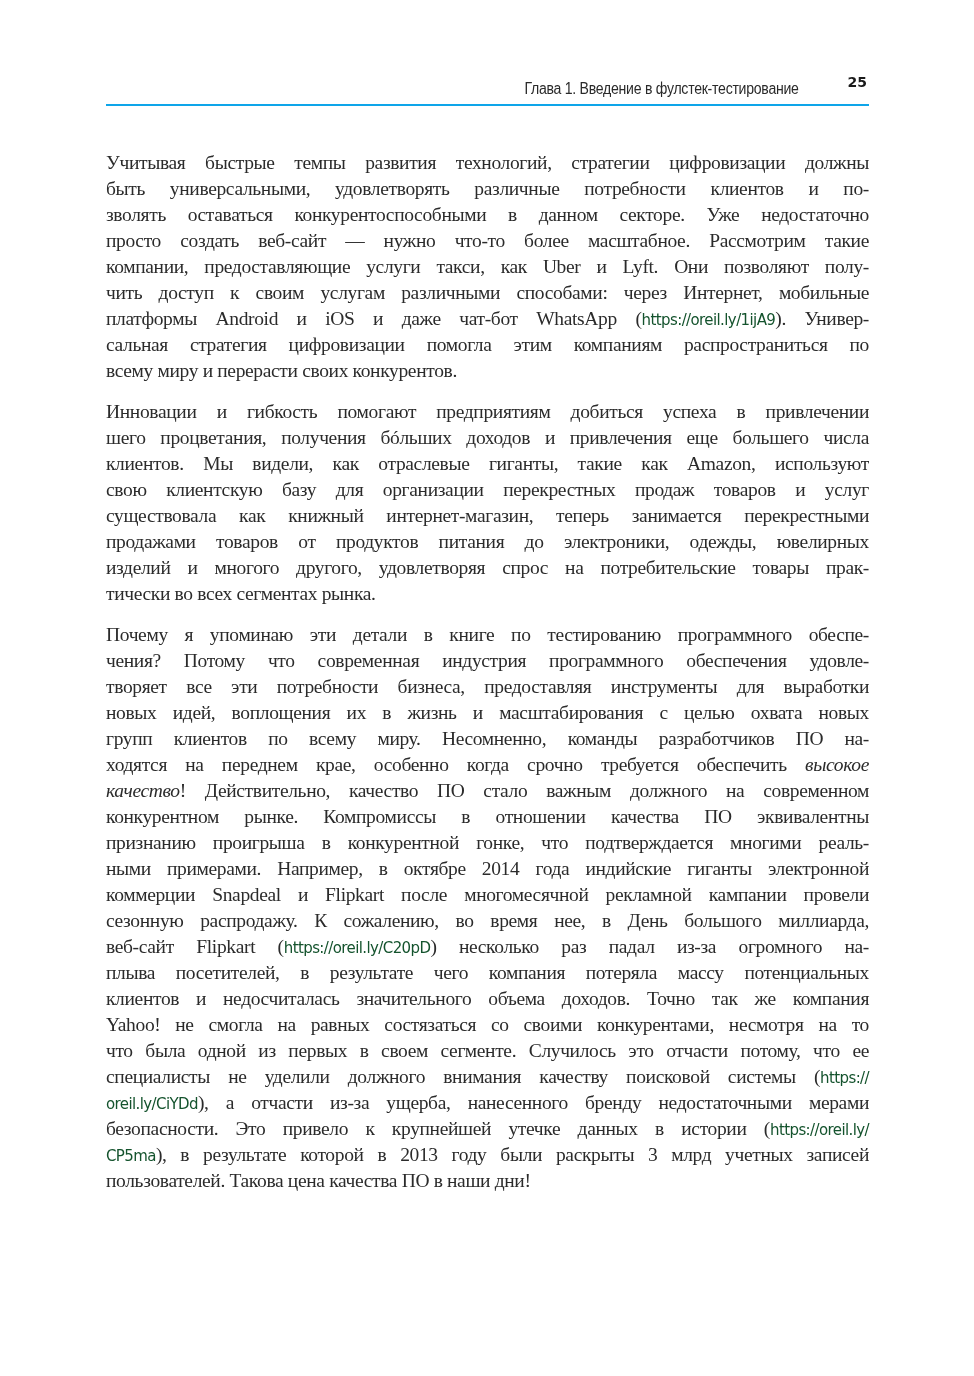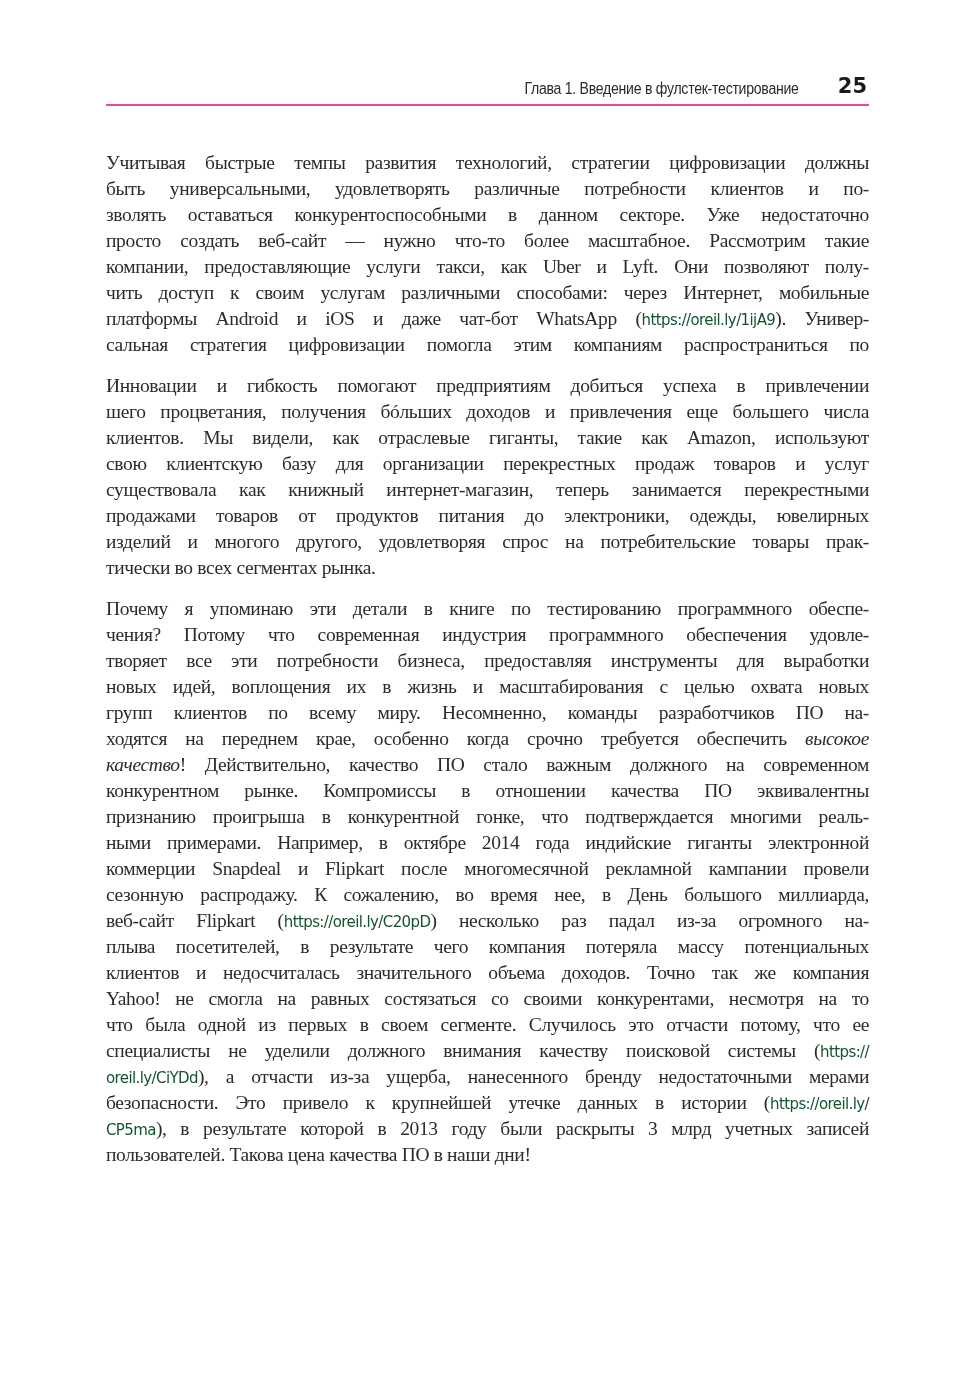--- a/index.html
+++ b/index.html
@@ -1,30 +1,30 @@
 <!DOCTYPE html>
 <html><head>
   <meta charset="utf-8">
   <style>
     html, body { margin: 0; padding: 0; background: #ffffff; }
     body { width: 974px; height: 1376px; position: relative; overflow: hidden; }
     .page { position: absolute; left: 0; top: 0; width: 974px; height: 1376px; background: #fff; }
     .header {
       position: absolute; left: 106px; top: 72px; width: 763px; height: 32px;
-      border-bottom: 2px solid #ec4899;
+      border-bottom: 2px solid #0ea5e9;
     }
     .running-title {
       position: absolute; right: 70px; top: 8px;
       font-family: "Liberation Sans", sans-serif; font-size: 16px; color: #2a2a2a;
       letter-spacing: -0.3px; transform: scaleX(0.88); transform-origin: right center;
       white-space: nowrap;
     }
     .page-number {
       position: absolute; right: 2px; top: 2px;
-      font-family: "DejaVu Sans", sans-serif; font-weight: bold; font-size: 21px; color: #1a1a1a;
+      font-family: "DejaVu Sans", sans-serif; font-weight: bold; font-size: 14px; color: #1a1a1a;
     }
     .body-text {
       position: absolute; left: 106px; top: 150px; width: 763px;
       font-family: "Liberation Serif", serif; font-size: 19.5px; color: #2b2b2b;
     }
     .para { margin: 0 0 15px 0; }
     .line {
       display: block; height: 26px; line-height: 26px; white-space: nowrap;
       text-align: justify; text-align-last: justify; letter-spacing: -0.35px;
       word-spacing: 0px;
@@ -48,20 +48,21 @@
 
     <div class="para">
       <span class="line">Учитывая быстрые темпы развития технологий, стратегии цифровизации должны</span>
       <span class="line">быть универсальными, удовлетворять различные потребности клиентов и по-</span>
       <span class="line">зволять оставаться конкурентоспособными в данном секторе. Уже недостаточно</span>
       <span class="line">просто создать веб-сайт — нужно что-то более масштабное. Рассмотрим такие</span>
       <span class="line">компании, предоставляющие услуги такси, как Uber и Lyft. Они позволяют полу-</span>
       <span class="line">чить доступ к своим услугам различными способами: через Интернет, мобильные</span>
       <span class="line"><span>платформы Android и iOS и даже чат-бот WhatsApp (</span><span class="url">https://oreil.ly/1ijA9</span><span>). Универ-</span></span>
       <span class="line">сальная стратегия цифровизации помогла этим компаниям распространиться по</span>
+      <span class="line last">всему миру и перерасти своих конкурентов.</span>
     </div>
 
     <div class="para">
       <span class="line">Инновации и гибкость помогают предприятиям добиться успеха в привлечении</span>
       <span class="line">шего процветания, получения бóльших доходов и привлечения еще большего числа</span>
       <span class="line">клиентов. Мы видели, как отраслевые гиганты, такие как Amazon, используют</span>
       <span class="line">свою клиентскую базу для организации перекрестных продаж товаров и услуг</span>
       <span class="line">существовала как книжный интернет-магазин, теперь занимается перекрестными</span>
       <span class="line">продажами товаров от продуктов питания до электроники, одежды, ювелирных</span>
       <span class="line">изделий и многого другого, удовлетворяя спрос на потребительские товары прак-</span>

